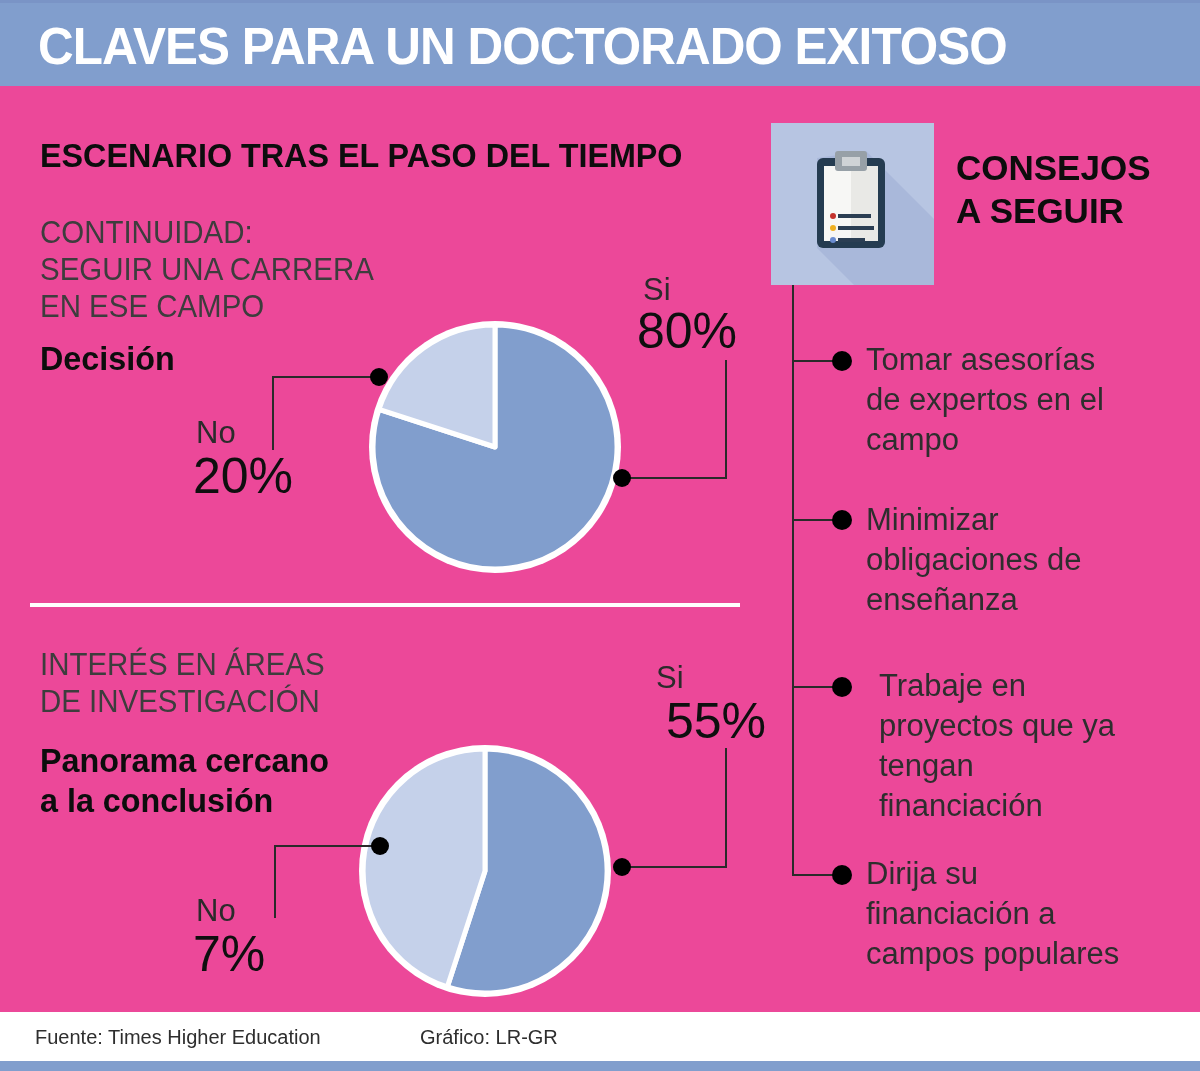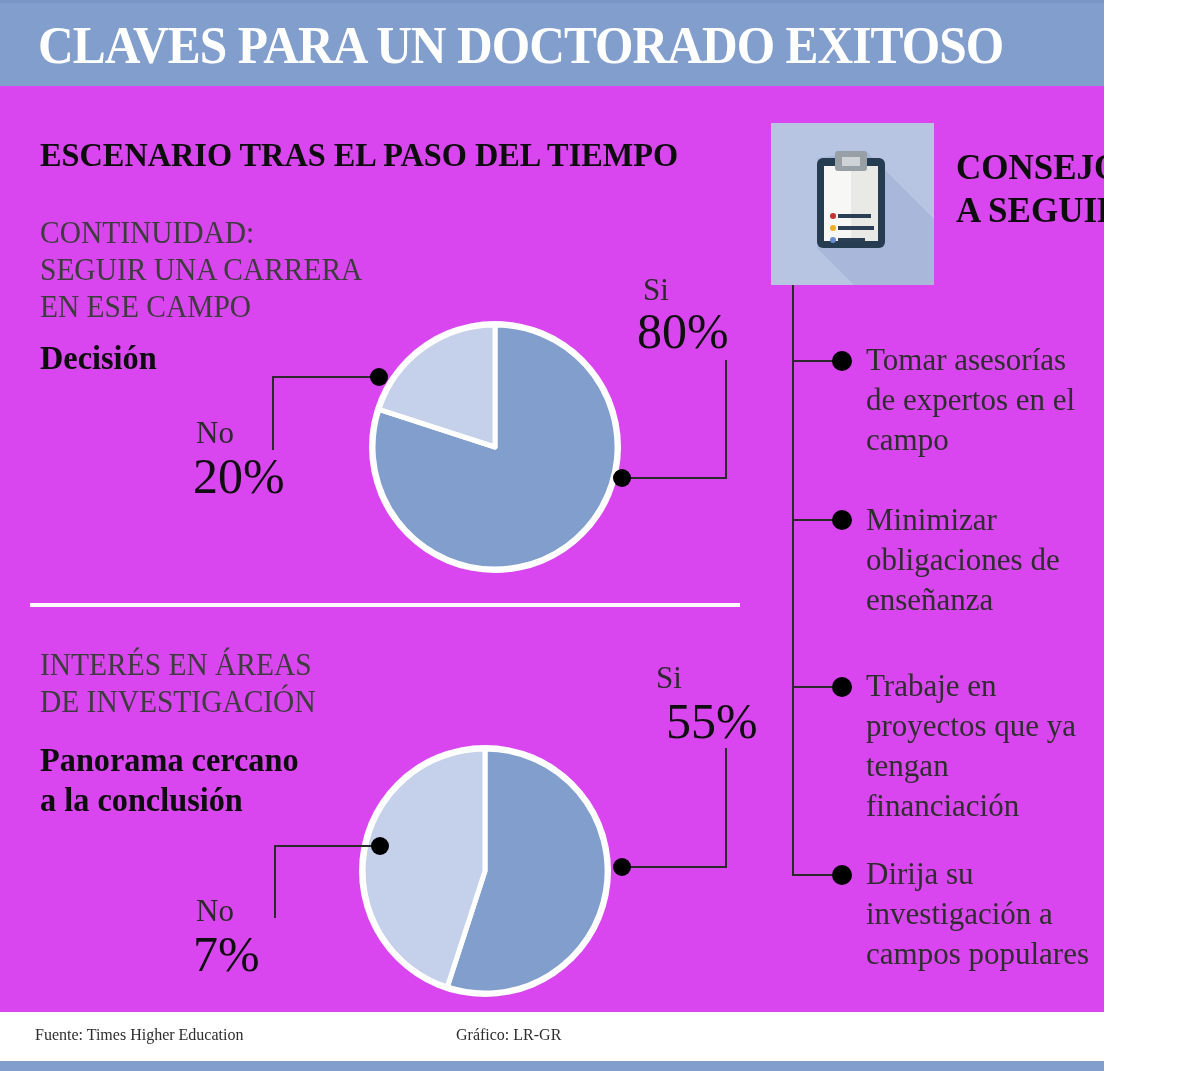--- a/index.html
+++ b/index.html
@@ -1,31 +1,31 @@
 <!DOCTYPE html>
 <html><head>
 <meta charset="utf-8">
 <style>
   html,body{margin:0;padding:0;background:#ffffff;}
   #canvas{
-    position:relative; width:1104px; height:1071px; overflow:hidden;
-    background:#d946ef;
-    font-family:Liberation Serif, serif;
+    position:relative; width:1200px; height:1071px; overflow:hidden;
+    background:#ec4899;
+    font-family:Liberation Sans, sans-serif;
     color:#1a1a1a;
   }
   .abs{position:absolute;}
   .preline{white-space:pre-line;}
   .condensed{transform:scaleX(.95); transform-origin:0 0;}
 
   
   .header-bar{left:0; top:0; width:1200px; height:86px; background:#819ecd; border-top:3px solid #7a94c6; box-sizing:border-box;}
   .page-title{left:38px; top:16px; font-size:52px; font-weight:700; color:#ffffff; letter-spacing:-1px; transform:scaleX(.95); transform-origin:0 0; white-space:nowrap;}
   .footer-strip{left:0; top:1012px; width:1200px; height:49px; background:#ffffff;}
   .bottom-bar{left:0; top:1061px; width:1200px; height:10px; background:#819ecd;}
-  .footer-text{top:1026px; font-size:16px; color:#2e2e2e;}
+  .footer-text{top:1026px; font-size:20px; color:#2e2e2e;}
 
   
   .section-title{left:40px; top:136px; font-size:34px; font-weight:700; color:#0d0d0d; white-space:nowrap;}
   .pie-heading{left:40px; font-size:31px; line-height:37px; color:#3d3d3d;}
   .pie-subheading{left:40px; font-size:34px; line-height:40px; font-weight:700; color:#0d0d0d;}
   .divider{left:30px; top:603px; width:710px; height:4px; background:#ffffff;}
 
   
   .cat-label{font-size:31px; color:#2b2b2b;}
   .pct-label{font-size:50px; color:#0f0f0f;}
@@ -108,26 +108,26 @@
 
   <div class="abs consejos-title preline">CONSEJOS
 A SEGUIR</div>
 
   <div class="abs bullet-text preline" style="top:500px;">Minimizar
 obligaciones de
 enseñanza</div>
   <div class="abs bullet-text preline" style="top:340px;">Tomar asesorías
 de expertos en el
 campo</div>
-  <div class="abs bullet-text preline" style="top:666px;">Trabaje en
+  <div class="abs bullet-text preline" style="top:666px;margin-left:13px;">Trabaje en
 proyectos que ya
 tengan
 financiación</div>
   <div class="abs bullet-text preline" style="top:854px;">Dirija su
-investigación a
+financiación a
 campos populares</div>
 
   <svg class="abs overlay" width="1200" height="1071" viewBox="0 0 1200 1071">
     <g stroke="#2a2a2a" stroke-width="2" fill="none">
 
       <path d="M379,377 H273 V450"></path>
       <path d="M726,360 V478 H622"></path>
 
       <path d="M380,846 H275 V918"></path>
       <path d="M726,748 V867 H622"></path>
@@ -144,16 +144,16 @@
       <circle cx="622" cy="867" r="9"></circle>
       <circle cx="842" cy="361" r="10"></circle>
       <circle cx="842" cy="520" r="10"></circle>
       <circle cx="842" cy="687" r="10"></circle>
       <circle cx="842" cy="875" r="10"></circle>
     </g>
   </svg>
 
   <div class="abs footer-strip"></div>
   <div class="abs footer-text" style="left:35px;">Fuente: Times Higher Education</div>
-  <div class="abs footer-text" style="left:420px;margin-left:36px;">Gráfico: LR-GR</div>
+  <div class="abs footer-text" style="left:420px;">Gráfico: LR-GR</div>
   <div class="abs bottom-bar"></div>
 
 </div>
 
 </body></html>

